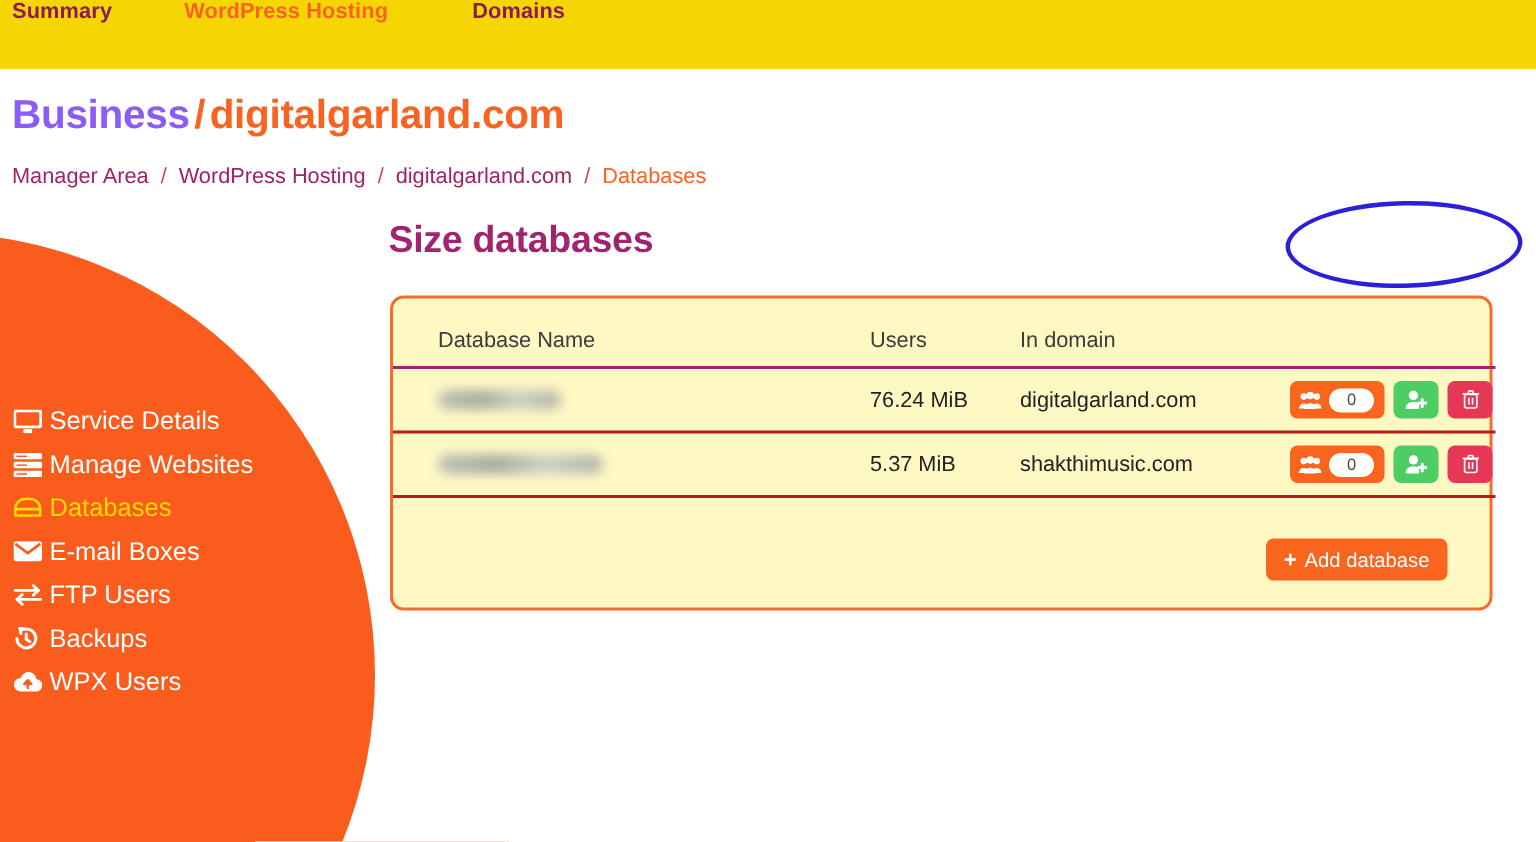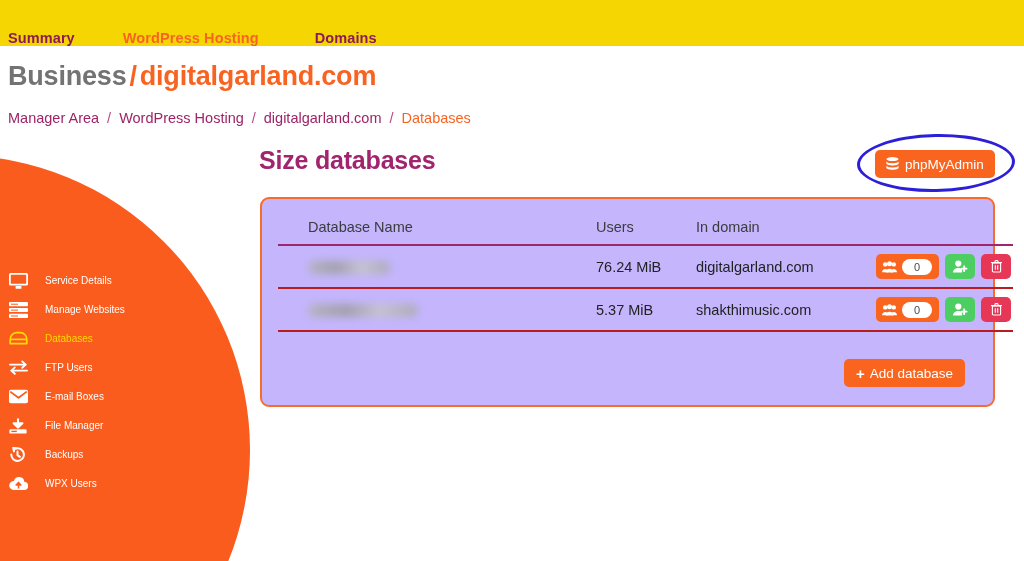--- a/index.html
+++ b/index.html
@@ -8,37 +8,37 @@
     overflow: hidden;
     background: #ffffff;
     font-family: "Liberation Sans", sans-serif;
   }
   .page { position: relative; width: 1024px; height: 561px; overflow: hidden; background:#fff; }
 
   
   .topnav {
     position: absolute; left: 0; top: 0; width: 1024px; height: 46px;
     background: #f5d603;
-    display: flex; align-items: flex-end;
+    display: flex; align-items: flex-start;
   }
   .topnav-item {
     font-size: 14.5px; font-weight: bold; letter-spacing: .1px;
     cursor: pointer; white-space: nowrap;
   }
   .topnav-item.nav-0 { margin-left: 8px; color: #8c1a56; }
   .topnav-item.nav-1 { margin-left: 48px; color: #f96321; }
   .topnav-item.nav-2 { margin-left: 56px; color: #8c1a56; }
 
   
   .title-wrap {
     position: absolute; left: 8px; top: 61px;
     font-size: 27px; font-weight: bold; letter-spacing: -.2px;
     white-space: nowrap;
   }
-  .title-biz { color: #737373; }
+  .title-biz { color: #8b5cf6; }
   .title-sep { color: #f96321; margin: 0 3px; }
   .title-dom { color: #f96321; }
 
   
   .breadcrumb {
     position: absolute; left: 8px; top: 110px;
     font-size: 14.5px; color: #9e2466; white-space: nowrap;
     display: flex; align-items: center;
   }
   .crumb { cursor: pointer; }
@@ -63,21 +63,21 @@
     height: 29px; padding-left: 9px;
     cursor: pointer;
   }
   .side-ico {
     width: 24px; height: 20px; flex: 0 0 24px;
     display: flex; align-items: center; justify-content: flex-start;
     color: #ffffff;
   }
   .side-ico svg { display: block; }
   .side-label {
-    margin-left: 12px; font-size: 10px; color: #ffffff;
+    margin-left: 0; font-size: 17px; color: #ffffff;
     white-space: nowrap;
   }
   .side-item.active .side-label { color: #ffd900; }
   .side-item.active .side-ico { color: #ffd900; }
 
   
   .main-heading {
     position: absolute; left: 259px; top: 146px;
     font-size: 25px; font-weight: bold; color: #a0246e;
     letter-spacing: -.2px; white-space: nowrap; z-index: 4;
@@ -103,23 +103,22 @@
     z-index: 6; pointer-events: none;
     transform: rotate(-1.2deg);
   }
 
   
   .card {
     position: absolute; left: 260px; top: 197px;
     width: 735px; height: 210px;
     border: 2px solid #f96b2b;
     border-radius: 9px;
-    background: #c4b5fd;
+    background: #fef9c3;
     z-index: 4;
-    padding-left: 16px;
   }
   table.db-table {
     width: 100%; border-collapse: collapse;
     table-layout: fixed;
   }
   table.db-table th {
     text-align: left; font-weight: normal;
     font-size: 14.5px; color: #3c3c3c;
     padding: 20px 0 9px 0;
     border-bottom: 2px solid #a0246e;
@@ -238,51 +237,41 @@
         <svg width="19" height="15" viewBox="0 0 19 15" fill="none" stroke="currentColor" stroke-width="1.7">
             <path d="M1.2 12.6V8.2c0-3.6 2.9-6.5 6.5-6.5h3.6c3.6 0 6.5 2.9 6.5 6.5v4.4z" stroke-linejoin="round"></path>
             <line x1="1.2" y1="8.4" x2="17.8" y2="8.4"></line>
           </svg>
       </span>
       <span class="side-label">Databases</span>
     </div>
 
     <div class="side-item">
       <span class="side-ico">
+        <svg width="19" height="15" viewBox="0 0 19 15" fill="currentColor">
+            <rect x="0" y="0.8" width="19" height="13.4" rx="2"></rect>
+            <path d="M1.2 2.6 L9.5 8.8 L17.8 2.6" stroke="#f95c1c" stroke-width="1.8" fill="none" stroke-linejoin="round"></path>
+          </svg>
+      </span>
+      <span class="side-label">E-mail Boxes</span>
+    </div>
+
+    <div class="side-item">
+      <span class="side-ico">
         <svg width="19" height="15" viewBox="0 0 19 15" fill="none" stroke="currentColor" stroke-width="1.9" stroke-linecap="round" stroke-linejoin="round">
             <path d="M1 4.6h15.6"></path>
             <path d="M13.2 1.4l3.4 3.2-3.4 3.2"></path>
             <path d="M18 10.6H2.4"></path>
             <path d="M5.8 7.4 2.4 10.6l3.4 3.2"></path>
           </svg>
       </span>
       <span class="side-label">FTP Users</span>
     </div>
 
-    <div class="side-item">
-      <span class="side-ico">
-        <svg width="19" height="15" viewBox="0 0 19 15" fill="currentColor">
-            <rect x="0" y="0.8" width="19" height="13.4" rx="2"></rect>
-            <path d="M1.2 2.6 L9.5 8.8 L17.8 2.6" stroke="#f95c1c" stroke-width="1.8" fill="none" stroke-linejoin="round"></path>
-          </svg>
-      </span>
-      <span class="side-label">E-mail Boxes</span>
-    </div>
-
-
-    <div class="side-item">
-      <span class="side-ico">
-        <svg width="18" height="16" viewBox="0 0 18 16" fill="currentColor">
-            <path d="M9 0.6v6.6M9 9.6 4.6 5.2h8.8z" stroke="currentColor" stroke-width="2.1" fill="currentColor" stroke-linejoin="round"></path>
-            <rect x="0.4" y="11.2" width="17.2" height="4.4" rx="1.2"></rect>
-            <rect x="2.4" y="12.7" width="5.4" height="1.4" fill="#f95c1c"></rect>
-          </svg>
-      </span>
-      <span class="side-label">File Manager</span>
-    </div>
+
 
     <div class="side-item">
       <span class="side-ico">
         <svg width="17" height="16" viewBox="0 0 17 16" fill="none" stroke="currentColor" stroke-width="2" stroke-linecap="round">
             <path d="M2.3 7.6a6.3 6.3 0 105.3-6.2"></path>
             <path d="M7.7 1.4 4.2 0.6l.7 3.8" stroke-linejoin="round" fill="currentColor"></path>
             <path d="M8.5 4.6v3.6l2.4 1.6"></path>
           </svg>
       </span>
       <span class="side-label">Backups</span>
@@ -294,30 +283,20 @@
             <path d="M4.6 13h10.2a4.1 4.1 0 00.5-8.2A5.3 5.3 0 004.9 4 3.9 3.9 0 004.6 13z"></path>
             <path d="M9.5 11.4V6.4M9.5 5.4 7.1 8h4.8z" stroke="#f95c1c" stroke-width="1.5" fill="#f95c1c" stroke-linejoin="round"></path>
           </svg>
       </span>
       <span class="side-label">WPX Users</span>
     </div>
   </div>
 
   <div class="main-heading">Size databases</div>
 
-  <button class="pma-btn">
-    <span>
-      <svg width="13" height="14" viewBox="0 0 13 14" fill="#fff">
-          <ellipse cx="6.5" cy="2.1" rx="6.1" ry="2.0"></ellipse>
-          <path d="M.4 4.3v2.2c0 1.1 2.7 2 6.1 2s6.1-.9 6.1-2V4.3c0 1.1-2.7 2-6.1 2s-6.1-.9-6.1-2z"></path>
-          <path d="M.4 8.6v2.2c0 1.1 2.7 2 6.1 2s6.1-.9 6.1-2V8.6c0 1.1-2.7 2-6.1 2s-6.1-.9-6.1-2z"></path>
-        </svg>
-    </span>
-    <span>phpMyAdmin</span>
-  </button>
   <div class="annot-ellipse"></div>
 
   <div class="card">
     <table class="db-table">
       <thead>
         <tr>
           <th class="col-name">Database Name</th>
           <th class="col-size">Users</th>
           <th class="col-dom">In domain</th>
           <th class="col-act"></th>

